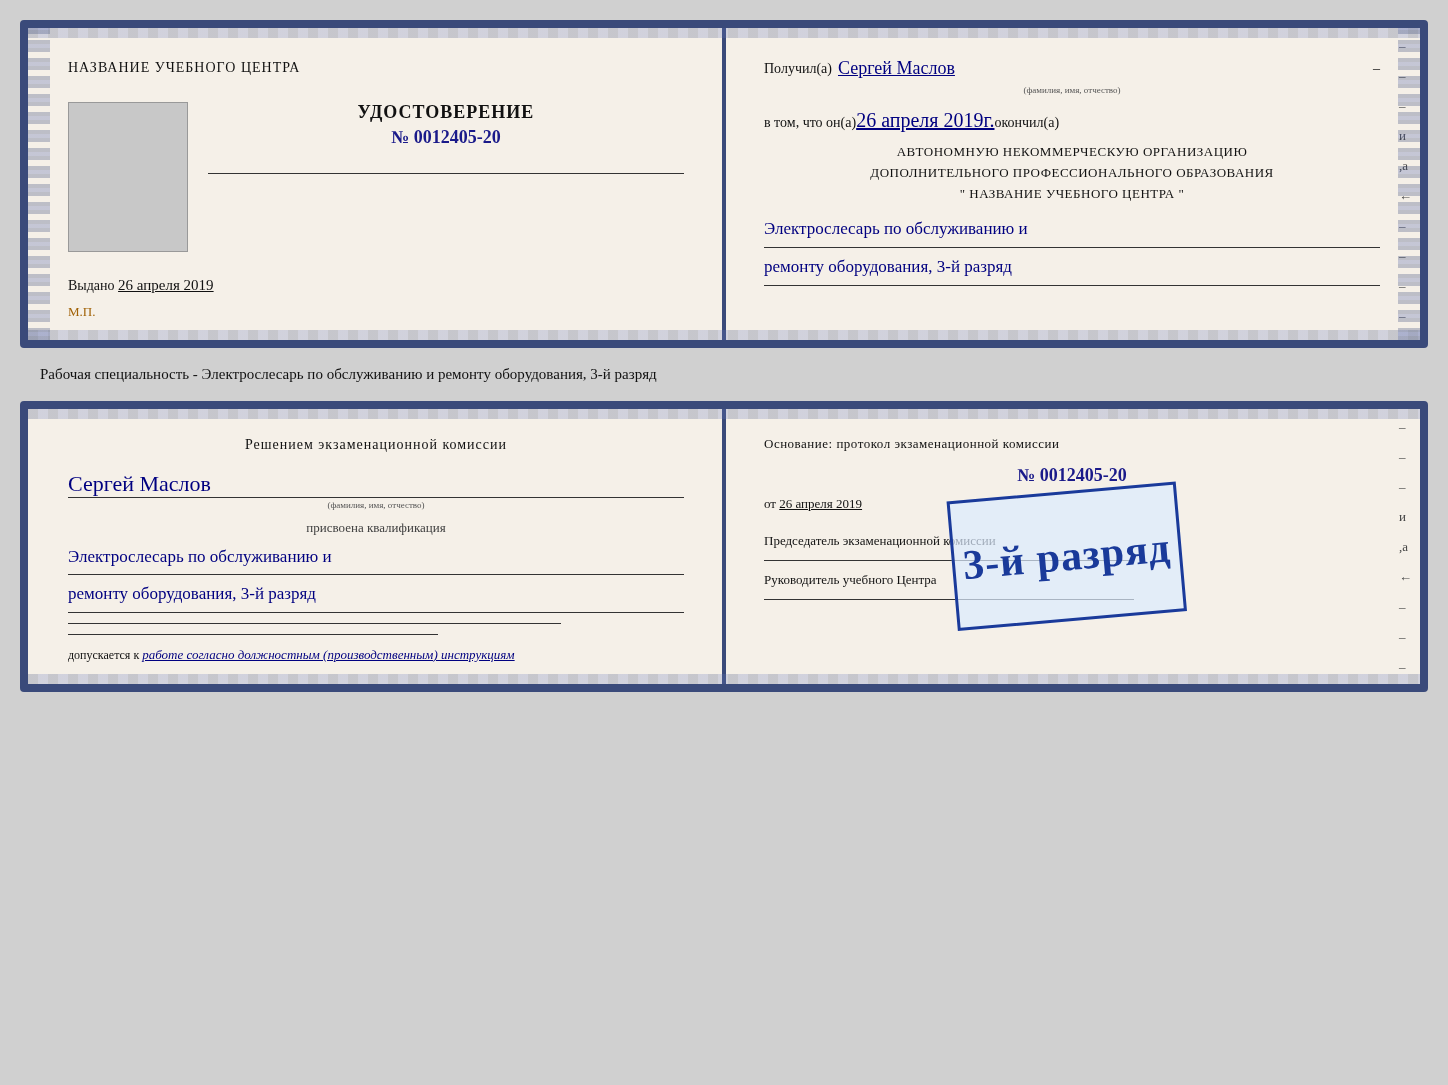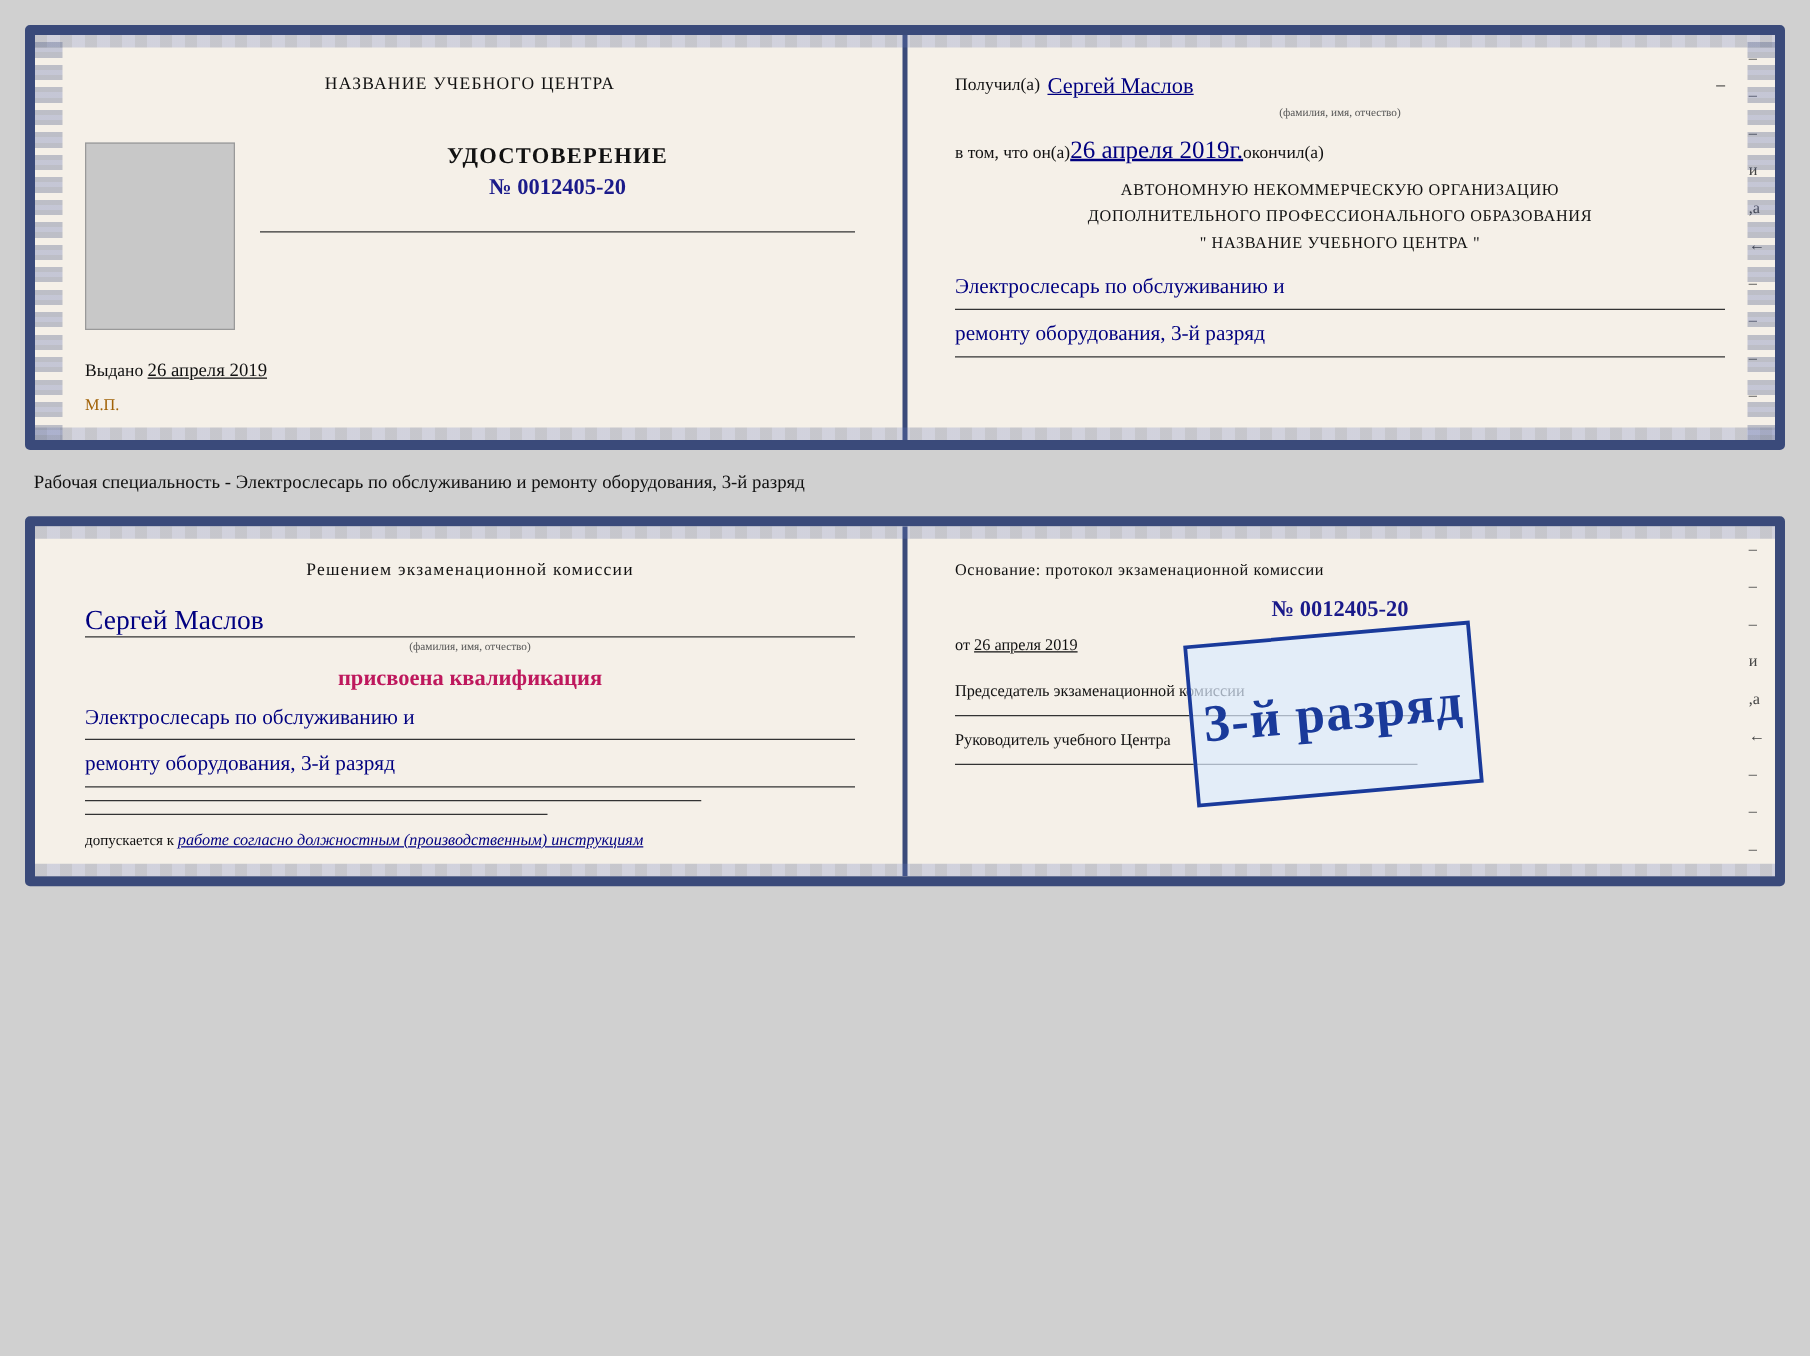--- a/index.html
+++ b/index.html
@@ -81,27 +81,26 @@
       opacity: 0.3;
     }
 
     .cert-left-inner, .cert-right-inner {
       margin-left: 10px;
       margin-right: 10px;
     }
 
     
     .title-org {
-      text-align: center;
       font-size: 14px;
       letter-spacing: 1px;
       font-weight: normal;
       text-transform: uppercase;
       color: #111;
-      margin-bottom: 36px;
+      margin-bottom: 24px;
       line-height: 1.4;
     }
 
     .cert-photo-area {
       display: flex;
       align-items: flex-start;
       gap: 20px;
       margin-top: 10px;
     }
 
@@ -220,21 +219,21 @@
       border-bottom: 1px solid #333;
       padding-bottom: 2px;
       display: block;
       margin-bottom: 4px;
     }
 
     
     .specialty-label {
       font-size: 15px;
       color: #111;
-      margin-left: 7px;
+      margin-left: 20px;
     }
 
     
     .exam-card {
       background: #f5f0e8;
       border: 8px solid #3a4a7a;
       border-radius: 4px;
       display: flex;
       width: 100%;
       position: relative;
@@ -269,25 +268,24 @@
     .exam-name {
       font-family: 'Segoe Script', 'Brush Script MT', cursive;
       font-size: 22px;
       color: #000080;
       display: block;
       border-bottom: 1px solid #333;
       margin-bottom: 2px;
     }
 
     .prisvoena {
-      font-size: 18px;
-      color: #be185d;
+      font-size: 13px;
+      color: #404040;
       margin: 10px 0 6px 0;
       text-align: center;
-      font-weight: bold;
     }
 
     .qualification-text {
       font-family: 'Segoe Script', 'Brush Script MT', cursive;
       font-size: 17px;
       color: #000080;
       line-height: 1.8;
       display: block;
       border-bottom: 1px solid #333;
       padding-bottom: 2px;

